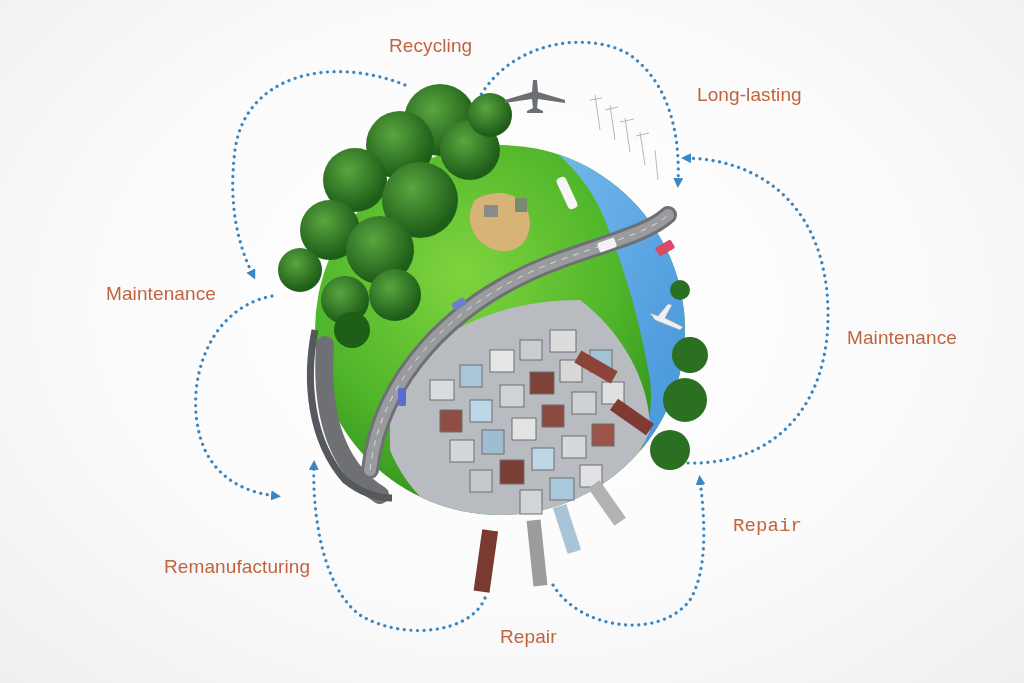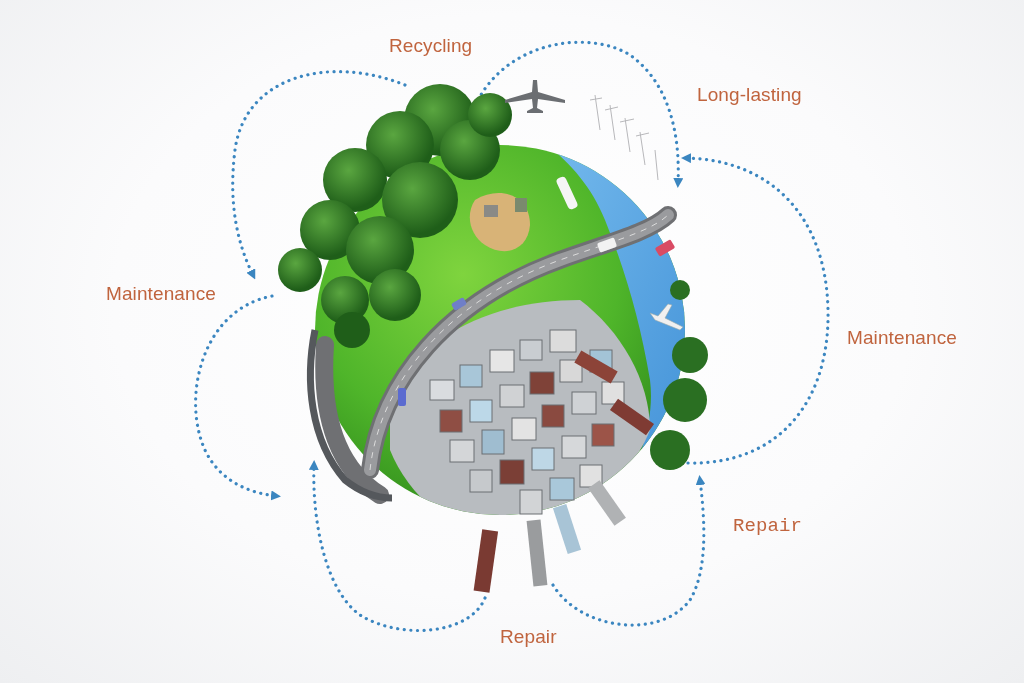--- a/index.html
+++ b/index.html
@@ -160,15 +160,16 @@
         <path d="M595,95 L600,130 M590,100 L602,98 M610,105 L615,140 M605,110 L618,107 M625,118 L630,152 M620,122 L634,119 M640,132 L645,165 M636,136 L649,133 M655,150 L658,180"></path>
       </g>
     </g>
   </svg>
 
   <div class="label" style="left:389px; top:35px;">Recycling</div>
   <div class="label" style="left:697px; top:84px;">Long-lasting</div>
   <div class="label" style="left:847px; top:299px;margin-top:28px;">Maintenance</div>
   <div class="label" style="left:733px; top:515px;font-family:Liberation Mono, monospace;">Repair</div>
   <div class="label" style="left:500px; top:626px;">Repair</div>
+  <div class="label" style="left:164px; top:556px;">Remanufacturing</div>
   <div class="label" style="left:106px; top:283px;">Maintenance</div>
 
 </div>
 
 </body></html>

